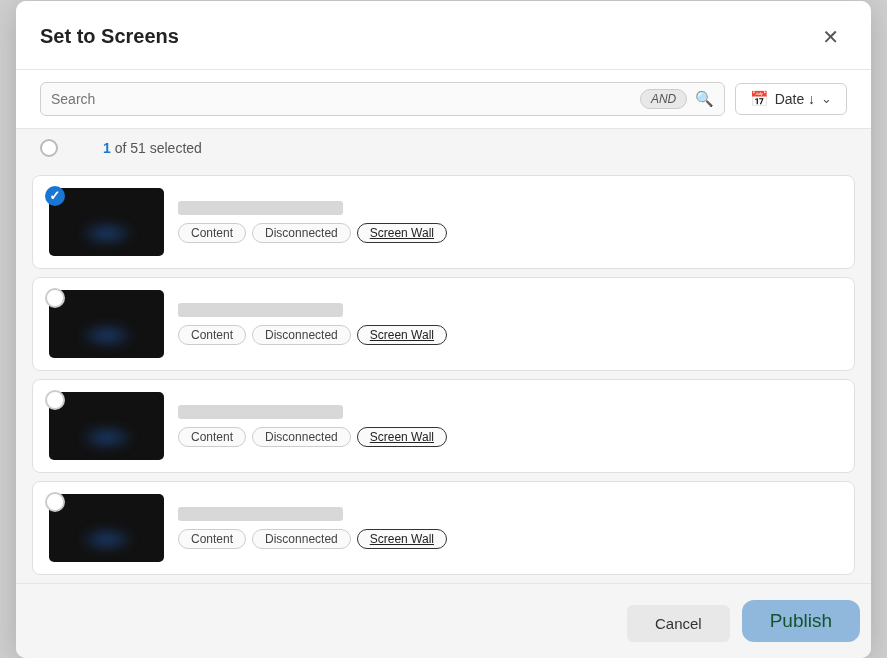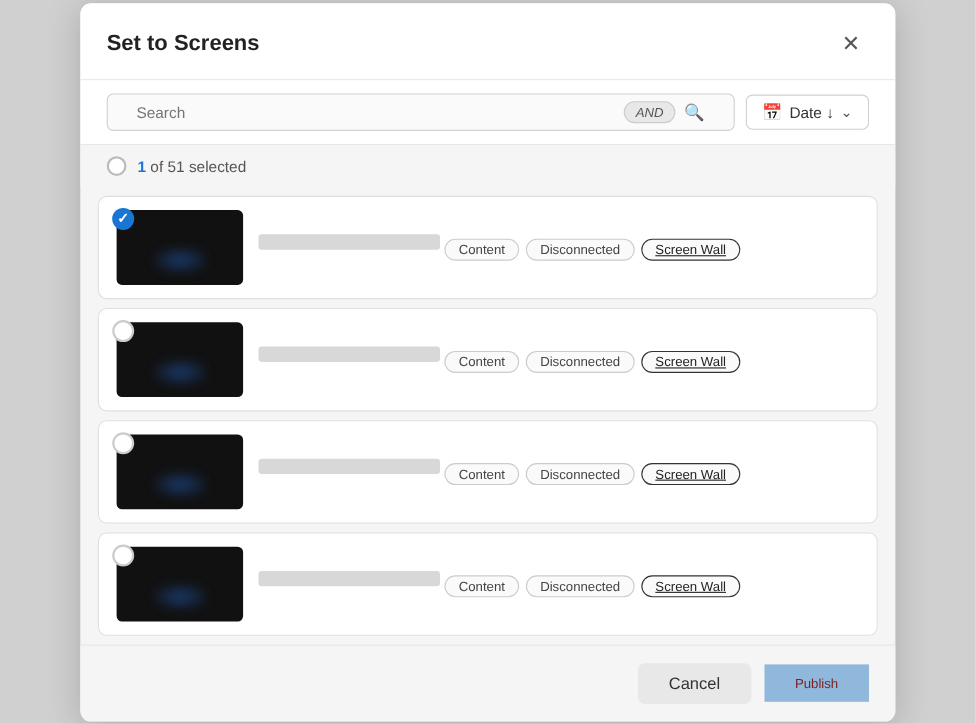--- a/index.html
+++ b/index.html
@@ -7,21 +7,21 @@
       background: #d0d0d0;
       display: flex;
       align-items: center;
       justify-content: center;
       min-height: 100vh;
       font-family: -apple-system, BlinkMacSystemFont, 'Segoe UI', Arial, sans-serif;
     }
     .modal {
       background: #f5f5f5;
       border-radius: 10px;
-      width: 741px;
+      width: 855px;
       min-height: 640px;
       box-shadow: 0 4px 32px rgba(0,0,0,0.18);
       display: flex;
       flex-direction: column;
       overflow: hidden;
     }
     .modal-header {
       background: #fff;
       padding: 20px 24px 16px 24px;
       display: flex;
@@ -51,21 +51,21 @@
       gap: 10px;
       border-bottom: 1px solid #e5e5e5;
     }
     .search-container {
       flex: 1;
       display: flex;
       align-items: center;
       border: 1.5px solid #d0d0d0;
       border-radius: 6px;
       background: #fafafa;
-      padding: 6px 26px;
+      padding: 6px 10px;
       gap: 8px;
     }
     .search-input {
       border: none;
       background: transparent;
       outline: none;
       flex: 1;
       font-size: 14px;
       color: #888;
     }
@@ -108,20 +108,21 @@
       width: 18px;
       height: 18px;
       border-radius: 50%;
       border: 2px solid #bbb;
       display: inline-block;
       background: #fff;
     }
     .selection-text {
       font-size: 14px;
       color: #555;
+      margin-left: 35px;
     }
     .selection-text span {
       color: #1976d2;
       font-weight: 600;
     }
     .list-container {
       flex: 1;
       padding: 0 16px;
       overflow-y: auto;
       display: flex;
@@ -182,21 +183,21 @@
       left: 50%;
       transform: translateX(-50%);
       width: 50px;
       height: 25px;
       background: radial-gradient(ellipse, #1a3a6a 0%, transparent 80%);
       filter: blur(4px);
     }
     .screen-info {
       flex: 1;
       display: flex;
-      flex-direction: row;
+      flex-direction: column;
       gap: 4px;
     }
     .screen-name-bar {
       width: 165px;
       height: 14px;
       background: #d8d8d8;
       border-radius: 3px;
     }
     .tags {
       display: flex;
@@ -217,43 +218,43 @@
       border-radius: 20px;
       padding: 2px 12px;
       font-size: 12px;
       color: #222;
       background: #fafafa;
       font-weight: 500;
       text-decoration: underline;
     }
     .modal-footer {
       background: #f5f5f5;
-      padding: 16px 24px;
-      display: flex;
-      align-items: center;
+      padding: 16px 11px;
+      display: flex;
+      align-items: flex-end;
       justify-content: flex-end;
       gap: 12px;
       border-top: 1px solid #e5e5e5;
     }
     .cancel-btn {
       background: #e8e8e8;
       border: none;
       border-radius: 6px;
       padding: 10px 28px;
       font-size: 15px;
       color: #333;
       cursor: pointer;
     }
     .publish-btn {
       background: #90b8dc;
       border: none;
-      border-radius: 0;
+      border-radius: 12px;
       padding: 10px 28px;
-      font-size: 12px;
-      color: #7f1d1d;
+      font-size: 19px;
+      color: #14532d;
       cursor: pointer;
       font-weight: 500;
     }
   </style>
 </head>
 <body>
 
 <div class="modal">
 
   <div class="modal-header">

